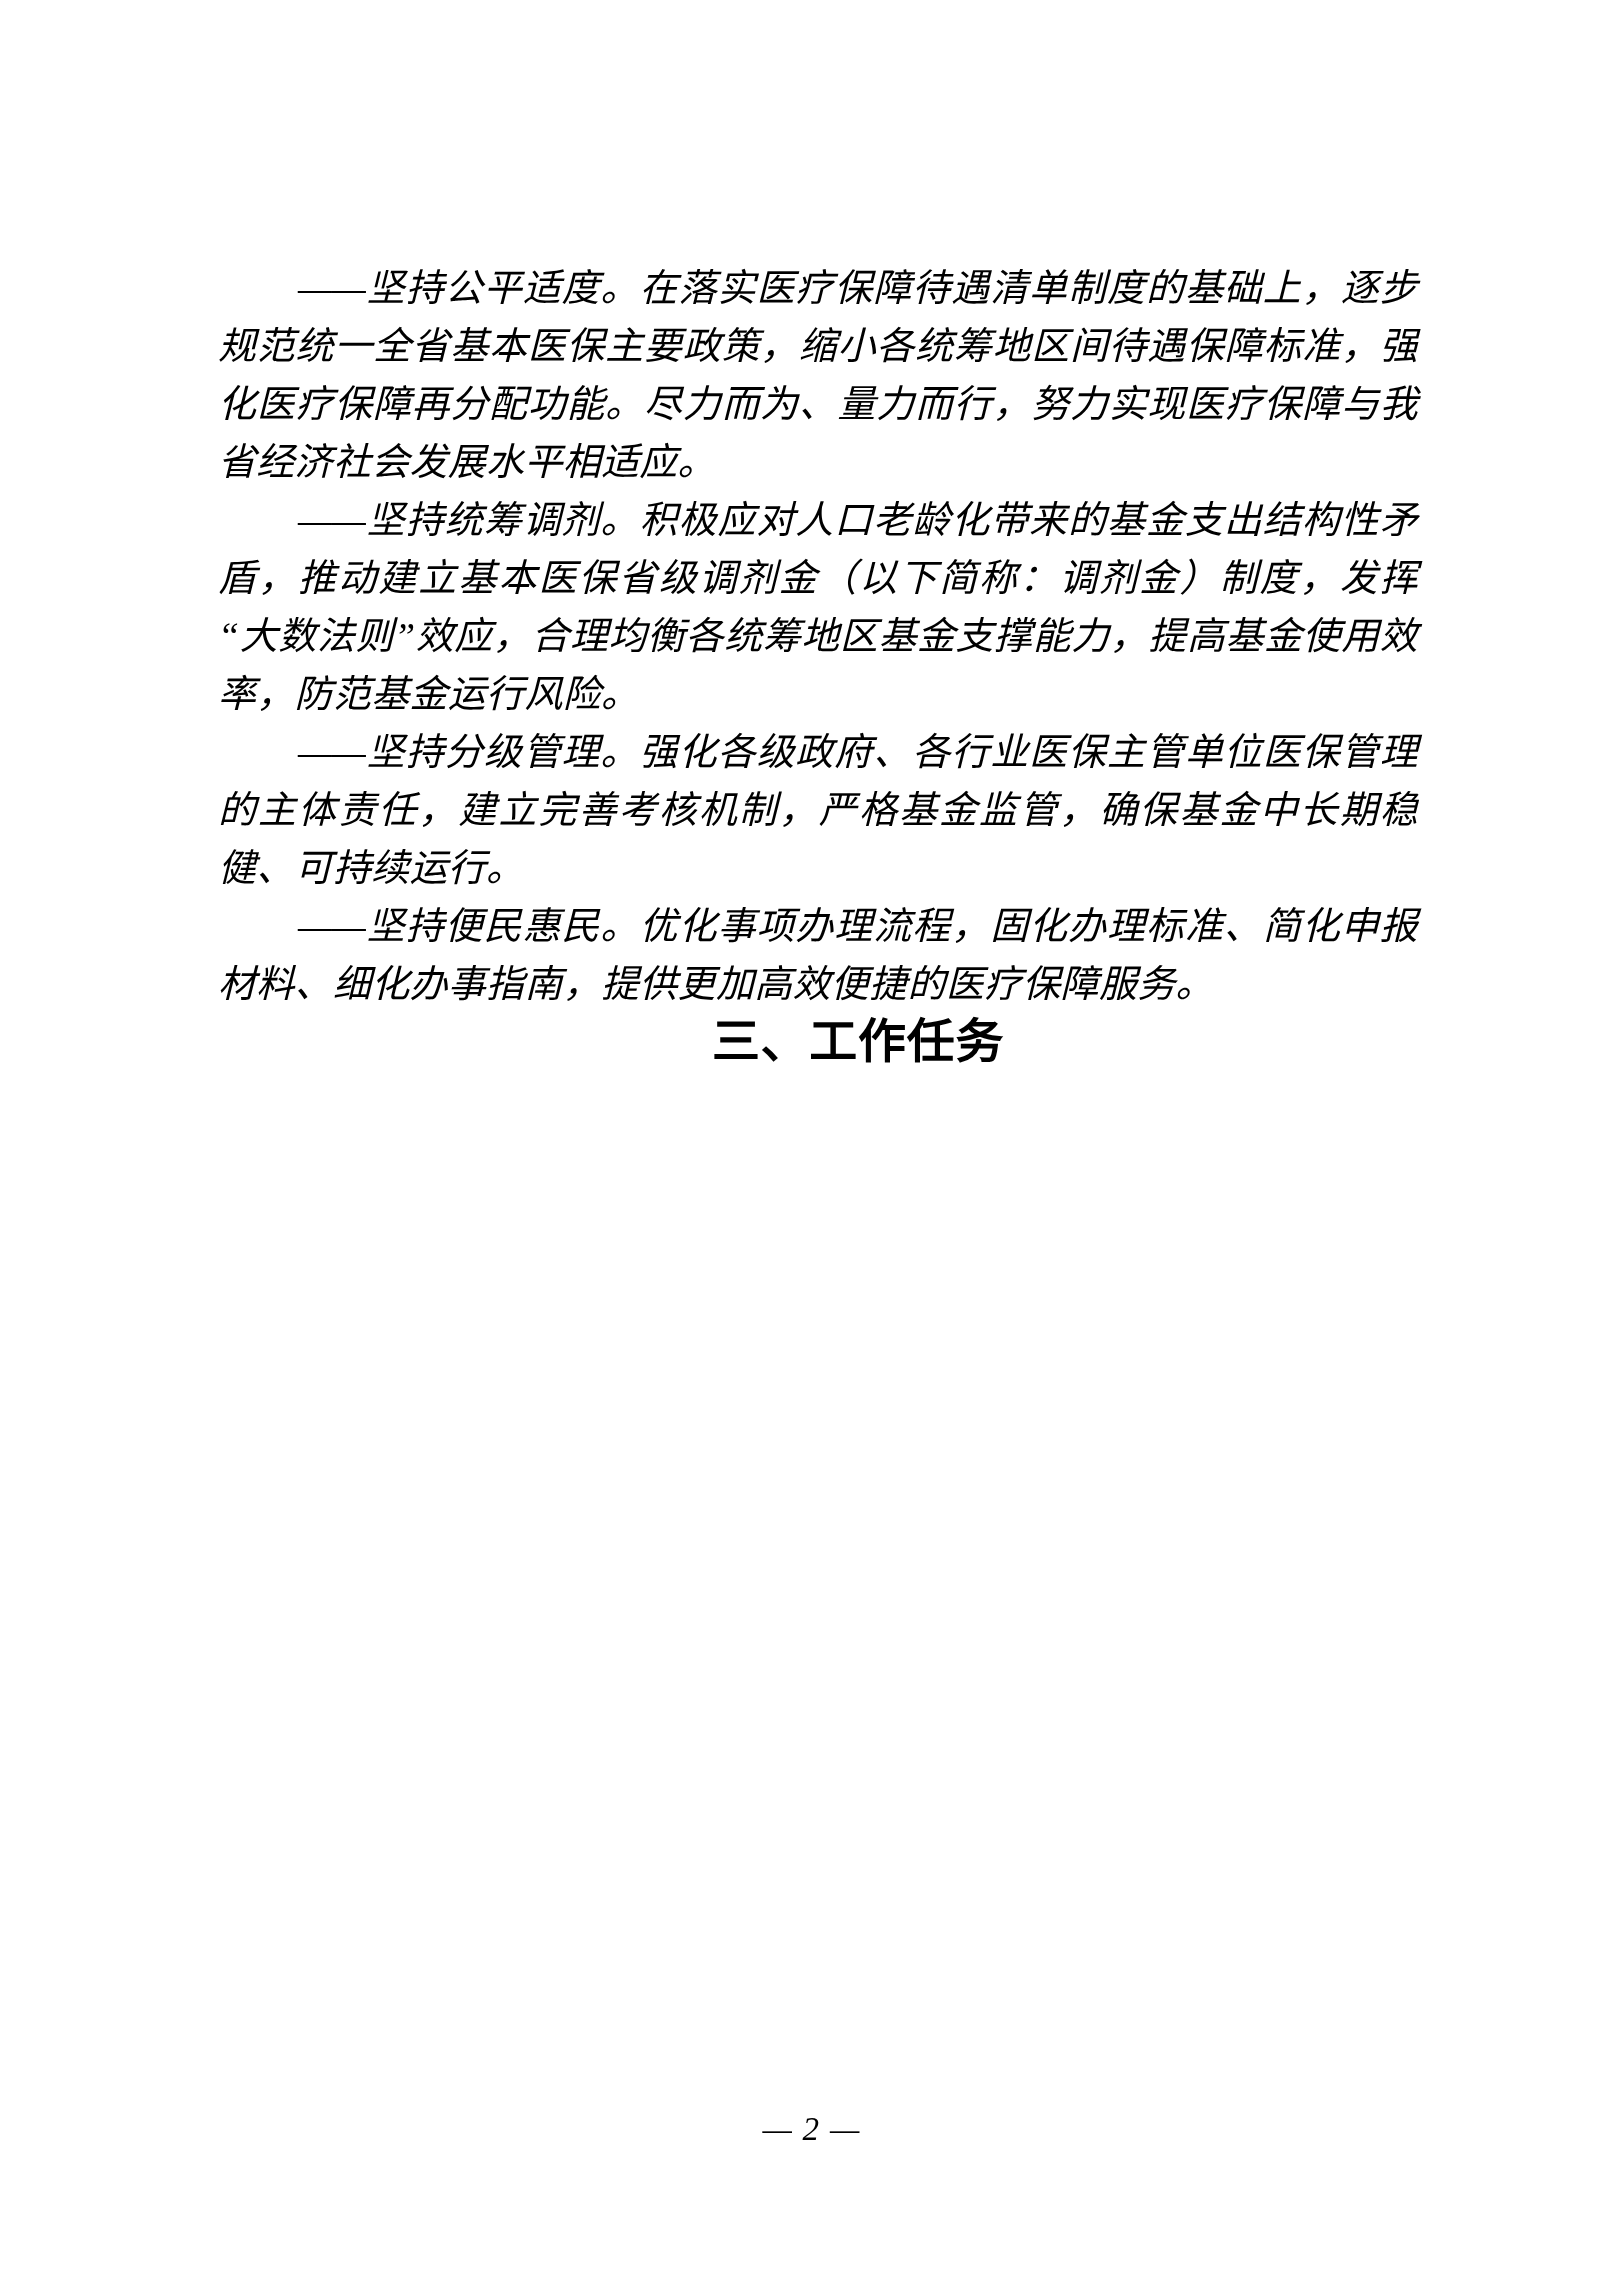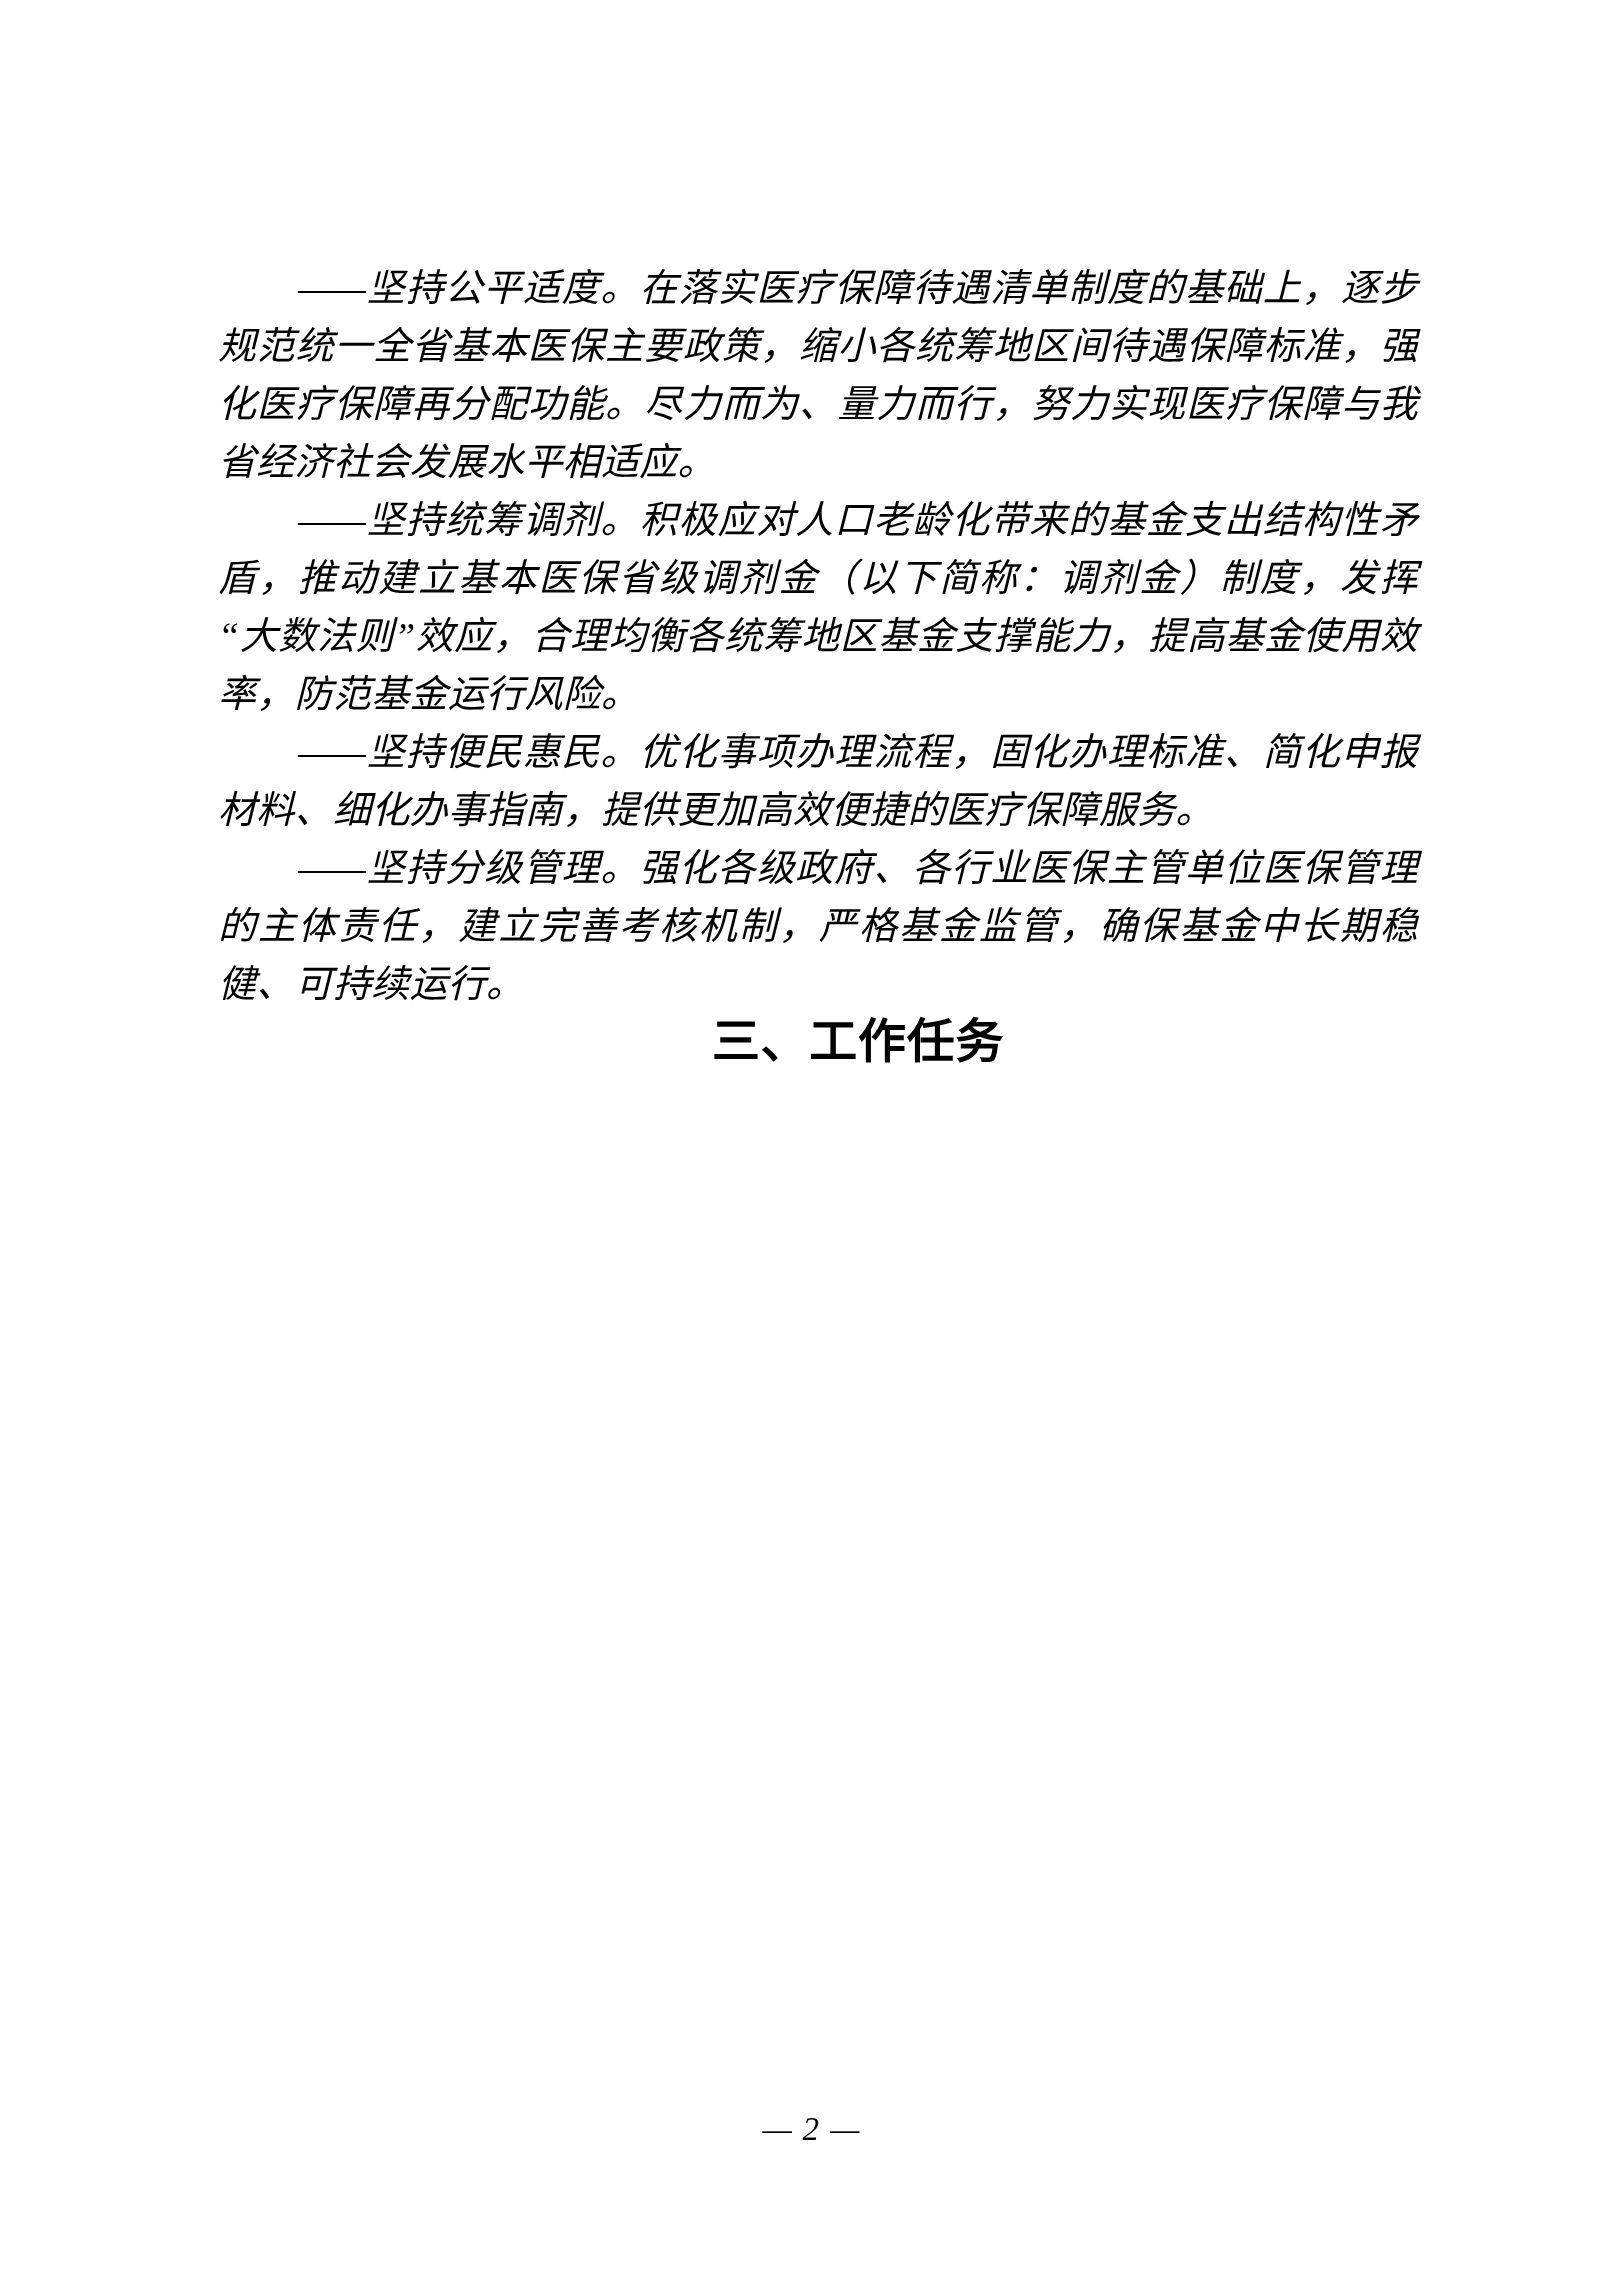--- a/index.html
+++ b/index.html
@@ -87,23 +87,23 @@
 <body>
 
 <div class="page">
 
   <div class="text-column">
 
     <p class="para indent">——坚持公平适度。在落实医疗保障待遇清单制度的基础上，逐步规范统一全省基本医保主要政策，缩小各统筹地区间待遇保障标准，强化医疗保障再分配功能。尽力而为、量力而行，努力实现医疗保障与我省经济社会发展水平相适应。</p>
 
     <p class="para indent">——坚持统筹调剂。积极应对人口老龄化带来的基金支出结构性矛盾，推动建立基本医保省级调剂金（以下简称：调剂金）制度，发挥“大数法则”效应，合理均衡各统筹地区基金支撑能力，提高基金使用效率，防范基金运行风险。</p>
 
+    <p class="para indent">——坚持分级管理。强化各级政府、各行业医保主管单位医保管理的主体责任，建立完善考核机制，严格基金监管，确保基金中长期稳健、可持续运行。</p>
+
     <p class="para indent">——坚持便民惠民。优化事项办理流程，固化办理标准、简化申报材料、细化办事指南，提供更加高效便捷的医疗保障服务。</p>
-
-    <p class="para indent">——坚持分级管理。强化各级政府、各行业医保主管单位医保管理的主体责任，建立完善考核机制，严格基金监管，确保基金中长期稳健、可持续运行。</p>
 
 
     <h2 class="heading">三、工作任务</h2>
 
 
 
   </div>
 
   <div class="page-footer">— 2 —</div>
 

